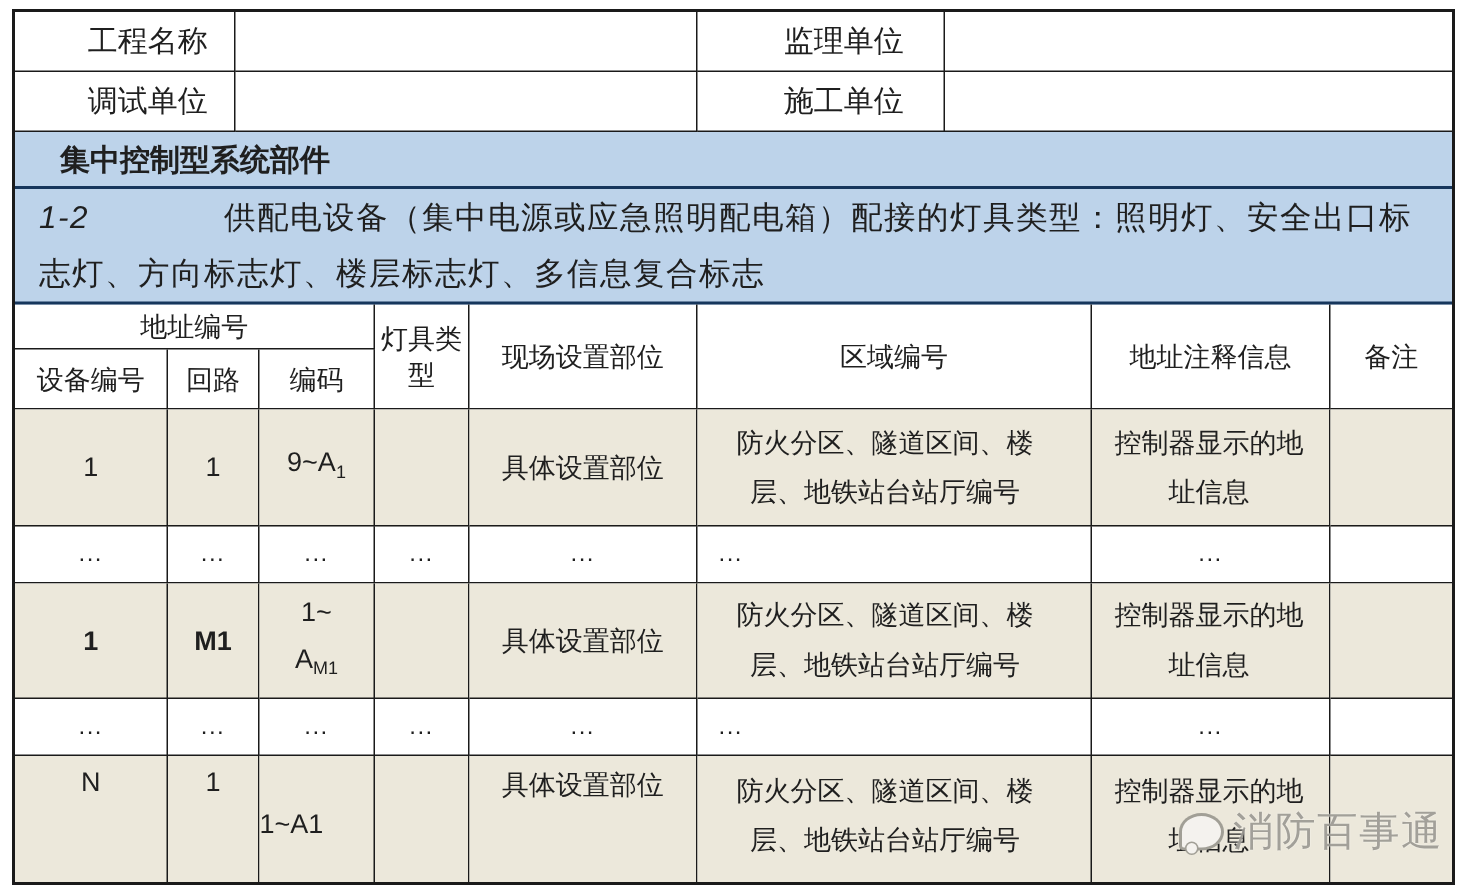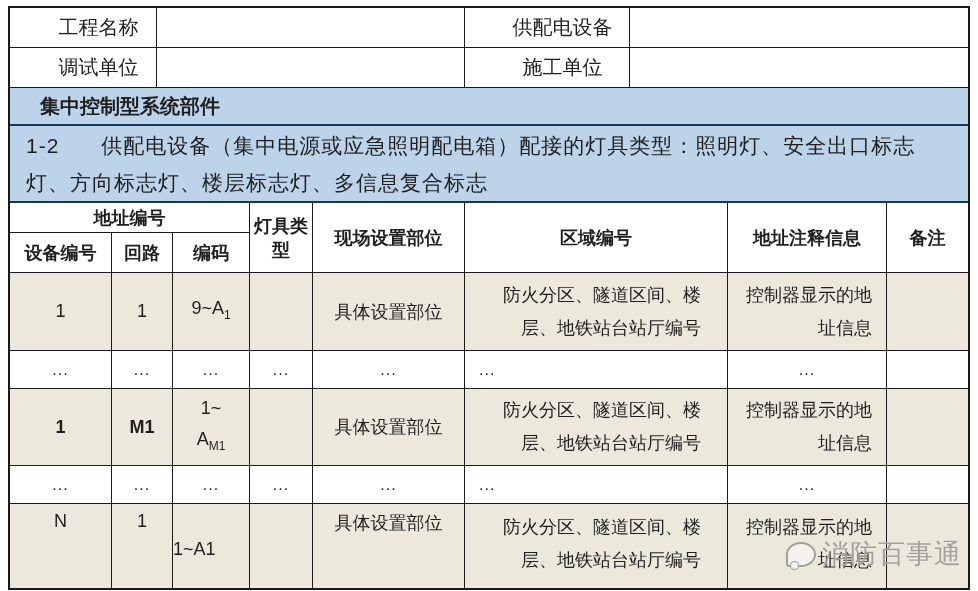--- a/index.html
+++ b/index.html
@@ -18,37 +18,37 @@
   .tf-cell.last{border-right:none;}
   
   .section-title{
     height:38px;box-sizing:border-box;background:#bdd3ea;border-bottom:2.5px solid #16365c;
     display:flex;align-items:center;padding-left:30px;font-size:20px;font-weight:bold;
   }
   .section-desc{
     height:77px;box-sizing:border-box;background:#bdd3ea;border-bottom:2px solid #16365c;
     padding:1px 16px 0 16px;font-size:21px;line-height:37px;letter-spacing:1px;
   }
-  .item-no{margin-right:42px;}
+  .item-no{margin-right:90px;font-style:italic;}
   
   .main-table{
     display:grid;flex:1;
     grid-template-columns:102px 61px 77px 63px 152px 263px 159px 81px;
     grid-template-rows:30px 40px 78px 38px 77px 38px 84px;
   }
   .c{
     border-right:1.5px solid #1a1a1a;border-bottom:1.5px solid #1a1a1a;box-sizing:border-box;
     display:flex;align-items:center;justify-content:center;font-size:18px;text-align:center;
     overflow:hidden;
   }
   .c.nr{border-right:none;}
   .c.nb{border-bottom:none;}
-  .c.hd{font-weight:bold;}
+  .c.hd{font-weight:normal;}
   .c.bg-f{background:#ece8db;}
-  .c.ta-l{justify-content:flex-start;text-align:right;}
+  .c.ta-l{justify-content:flex-start;text-align:center;}
   .c.va-t{align-items:flex-start;padding-top:7px;}
   .c.b{font-weight:bold;}
   .zone{padding:0 26px 0 14px;line-height:33px;}
   .note{padding:0 14px 0 12px;line-height:33px;}
   .code-cell{flex-direction:column;line-height:31px;}
   sub{font-size:12px;}
   .ell{font-size:16px;letter-spacing:1px;}
   
   .watermark{
     position:absolute;left:786px;top:536px;display:flex;align-items:center;
@@ -67,21 +67,21 @@
 </style>
 </head>
 <body>
 
 <div class="page">
   <div class="doc">
 
     <div class="top-form">
       <div class="tf-cell">工程名称</div>
       <div class="tf-cell"></div>
-      <div class="tf-cell">供配电设备</div>
+      <div class="tf-cell">监理单位</div>
       <div class="tf-cell last"></div>
       <div class="tf-cell">调试单位</div>
       <div class="tf-cell"></div>
       <div class="tf-cell">施工单位</div>
       <div class="tf-cell last"></div>
     </div>
 
     <div class="section-title">集中控制型系统部件</div>
 
     <div class="section-desc">

